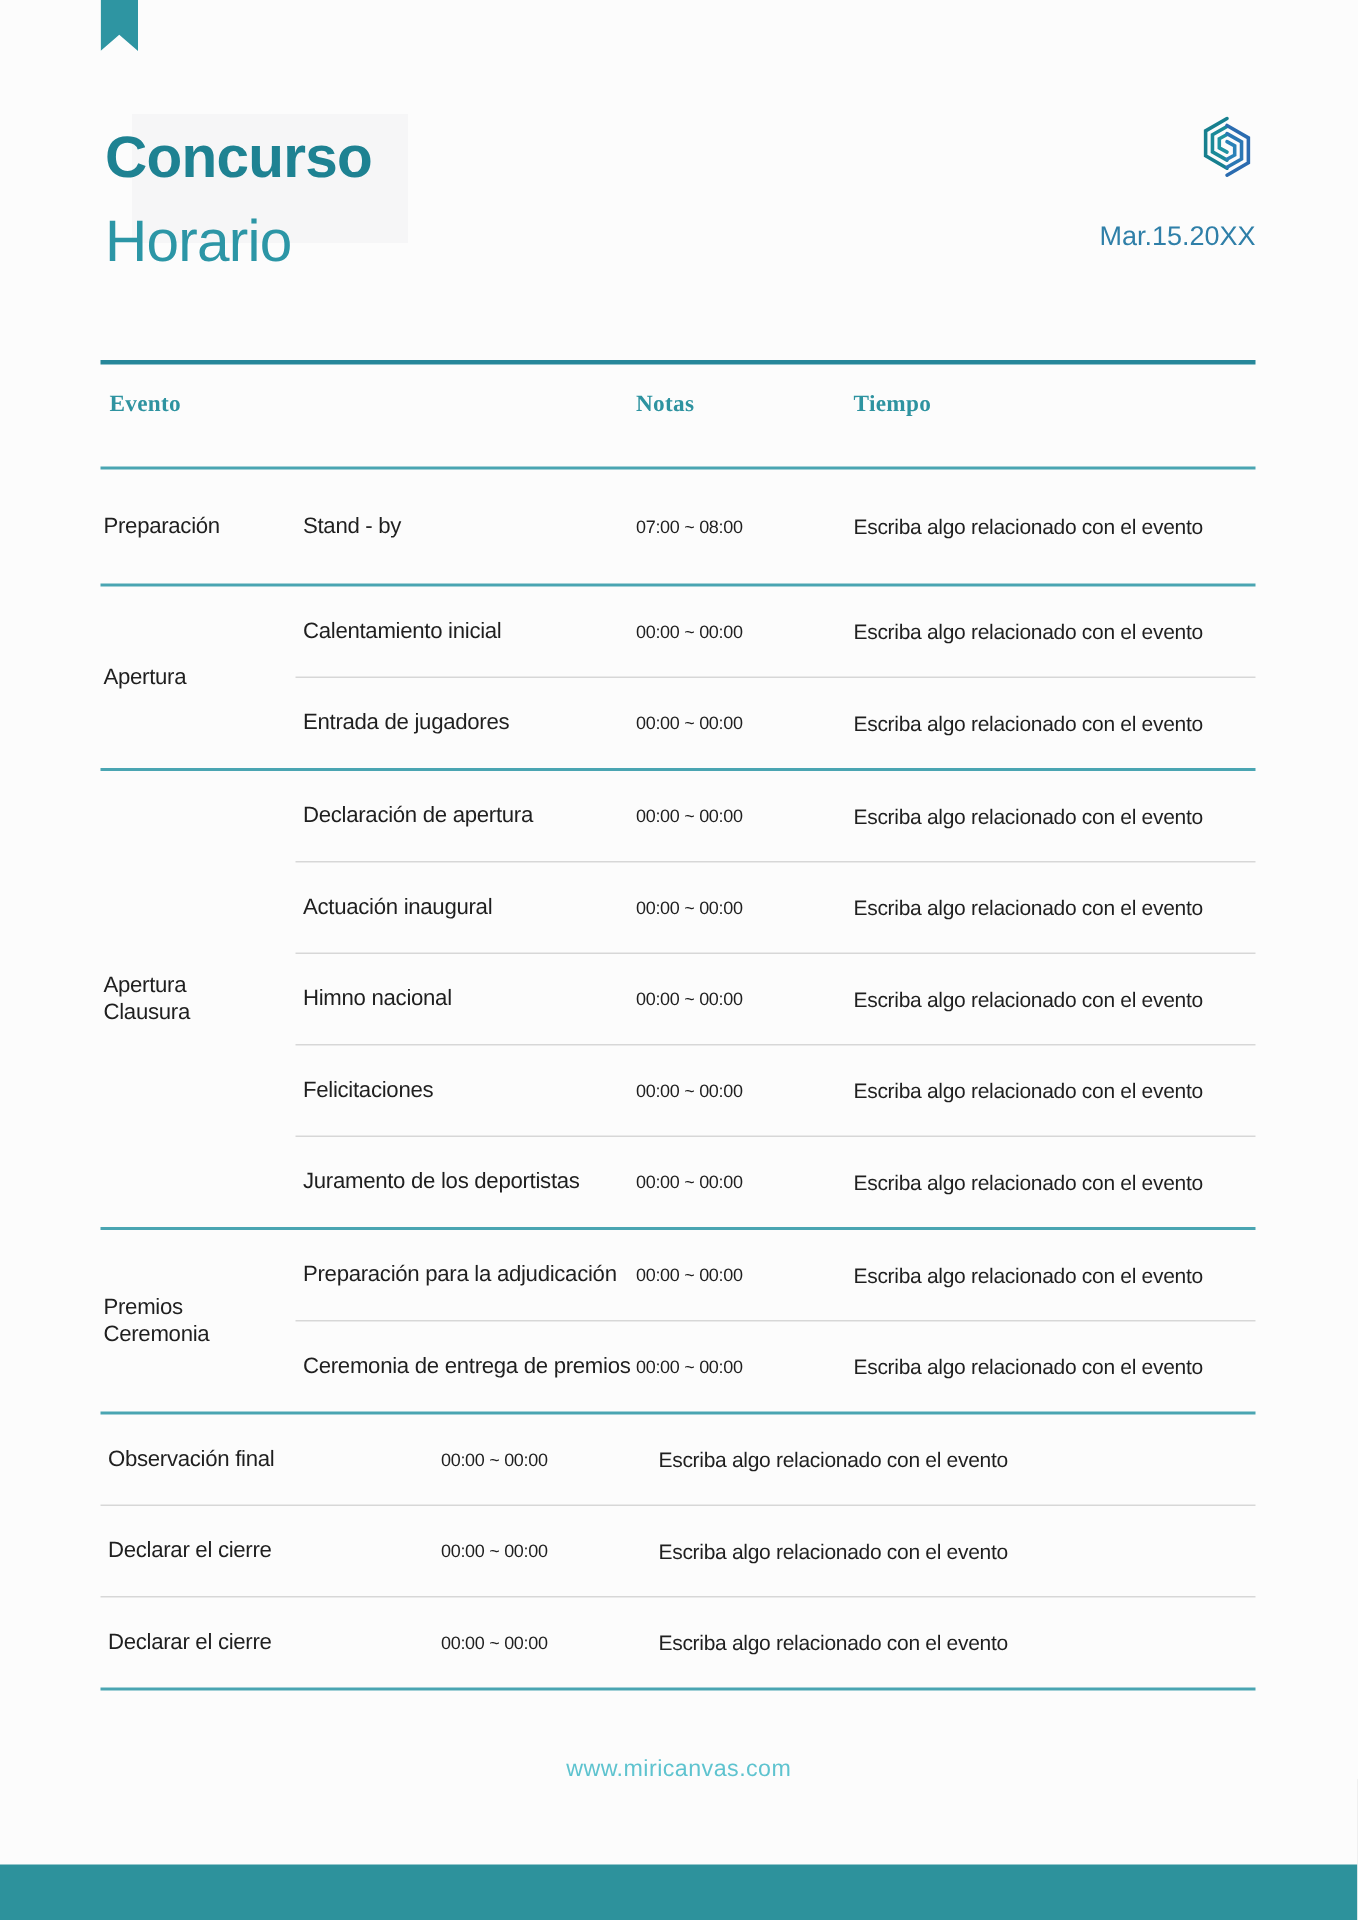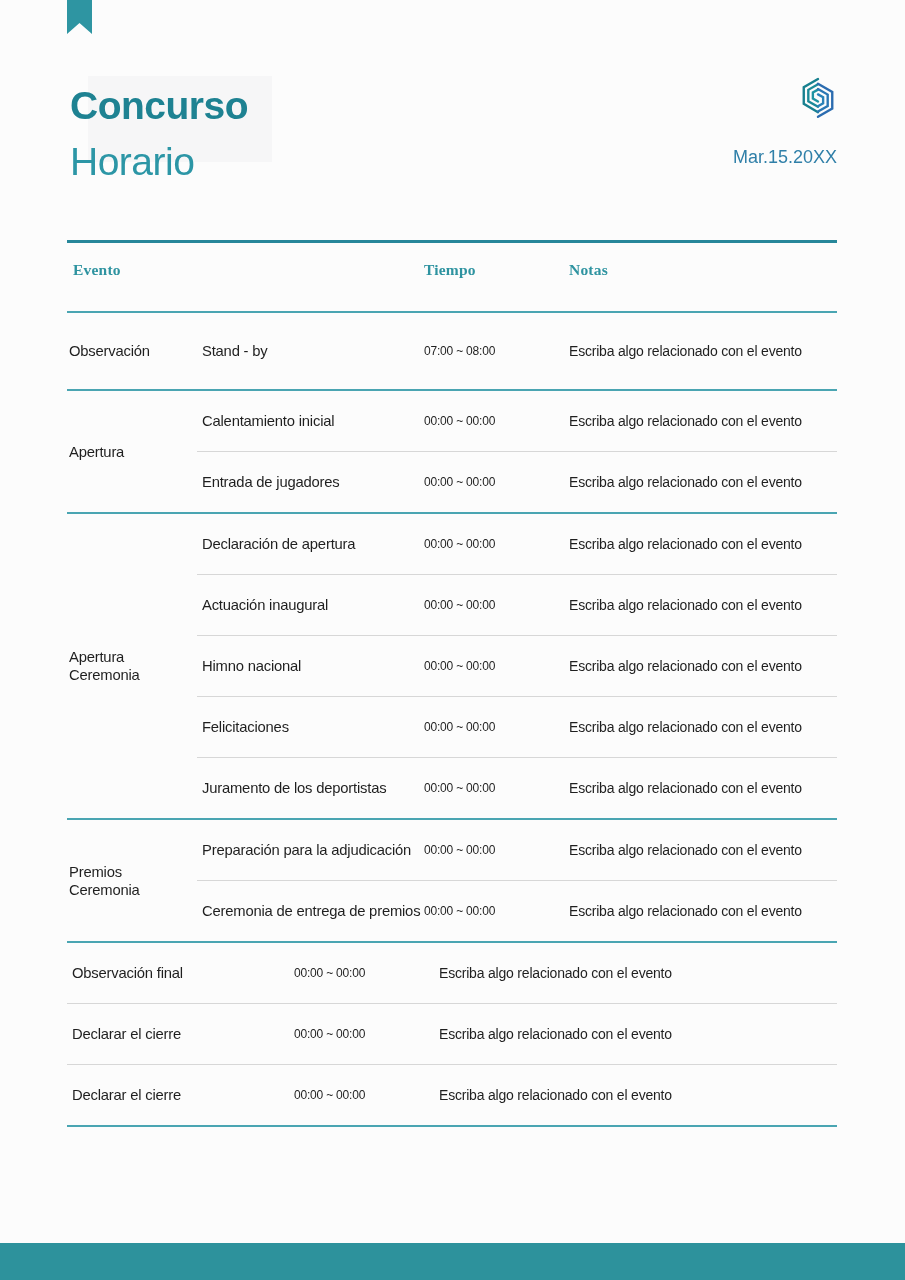--- a/index.html
+++ b/index.html
@@ -111,27 +111,27 @@
   </svg>
 
   <div class="date">Mar.15.20XX</div>
 
   <div class="tablewrap">
     <div class="topline"></div>
 
     <div class="thead">
       <div class="th th-evento">Evento</div>
       <div class="th"></div>
+      <div class="th th-notas">Notas</div>
       <div class="th th-tiempo">Tiempo</div>
-      <div class="th th-notas">Notas</div>
     </div>
 
     <div class="group g0">
       <div class="cat">
-          <span>Observación</span>
+          <span>Preparación</span>
         </div>
       <div class="rows">
         <div class="row">
           <div class="cell-event">Stand - by</div>
           <div class="cell-time">07:00 ~ 08:00</div>
           <div class="cell-note">Escriba algo relacionado con el evento</div>
         </div>
       </div>
     </div>
 
@@ -148,21 +148,21 @@
         <div class="row">
           <div class="cell-event">Entrada de jugadores</div>
           <div class="cell-time">00:00 ~ 00:00</div>
           <div class="cell-note">Escriba algo relacionado con el evento</div>
         </div>
       </div>
     </div>
 
     <div class="group">
       <div class="cat">
-          <span>Apertura Ceremonia</span>
+          <span>Apertura Clausura</span>
         </div>
       <div class="rows">
         <div class="row">
           <div class="cell-event">Declaración de apertura</div>
           <div class="cell-time">00:00 ~ 00:00</div>
           <div class="cell-note">Escriba algo relacionado con el evento</div>
         </div>
         <div class="row">
           <div class="cell-event">Actuación inaugural</div>
           <div class="cell-time">00:00 ~ 00:00</div>
@@ -218,16 +218,17 @@
         </div>
         <div class="row">
           <div class="cell-event">Declarar el cierre</div>
           <div class="cell-time">00:00 ~ 00:00</div>
           <div class="cell-note">Escriba algo relacionado con el evento</div>
         </div>
       </div>
     </div>
   </div>
 
+  <div class="footer-url">www.miricanvas.com</div>
 
   <div class="bottombar"></div>
 
 </div>
 
 </body></html>

